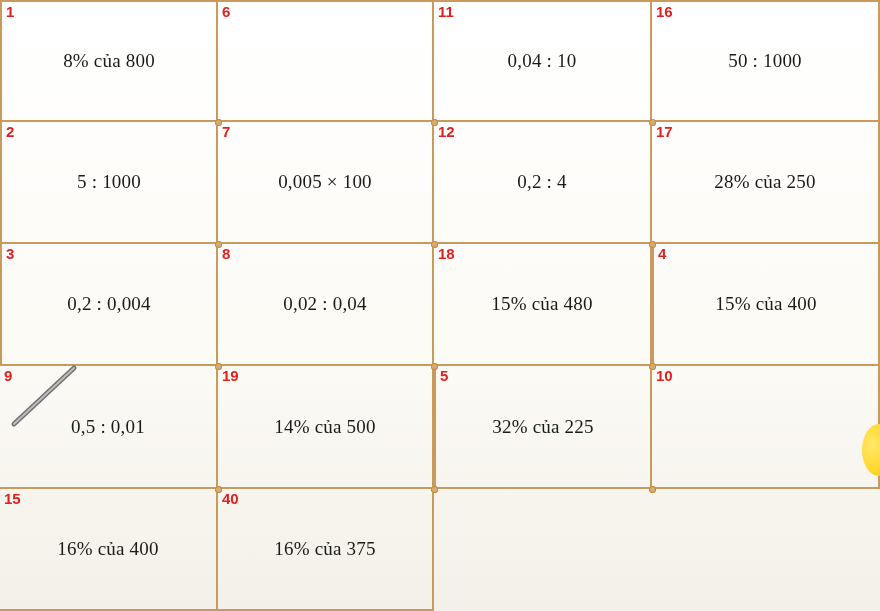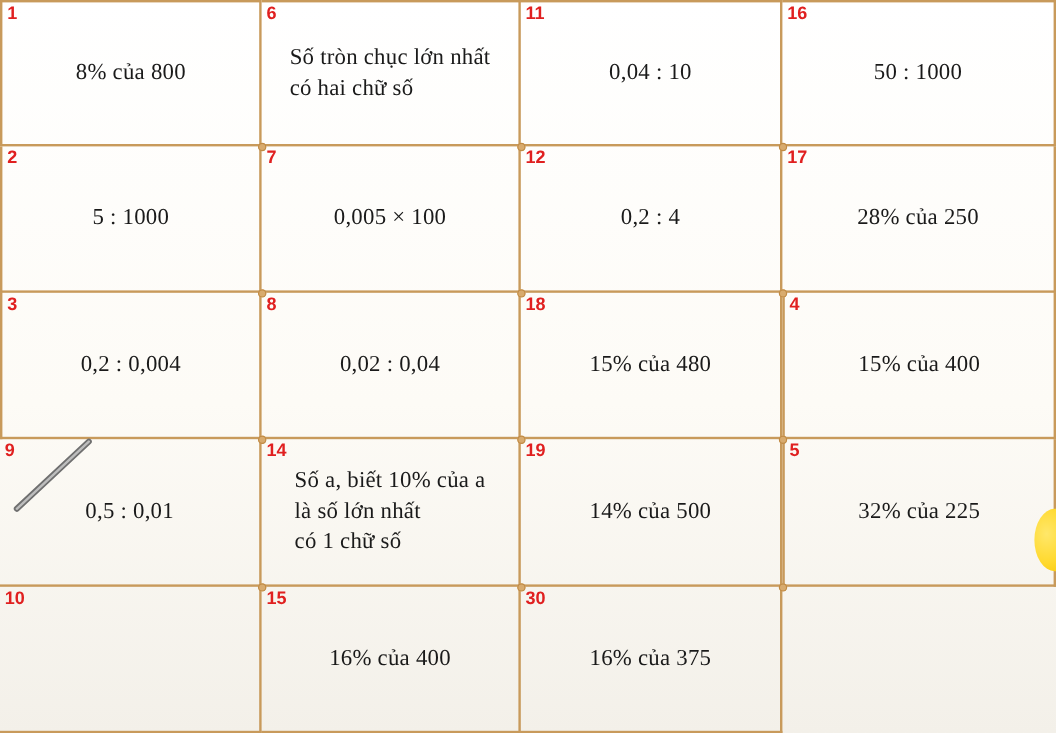--- a/index.html
+++ b/index.html
@@ -104,22 +104,20 @@
 
 <div id="board">
 
   <div class="grid" id="grid">
       <div class="cell col0 row0">
         <div class="cell-num">1</div>
         <div class="cell-text">8% của 800</div>
       </div>
       <div class="cell row0">
         <div class="cell-num">6</div>
-        <div class="cell-text left">Số tròn chục lớn nhất
-có hai chữ số</div>
       </div>
       <div class="cell row0">
         <div class="cell-num">11</div>
         <div class="cell-text">0,04 : 10</div>
       </div>
       <div class="cell row0">
         <div class="cell-num">16</div>
         <div class="cell-text">50 : 1000</div>
       </div>
       <div class="cell col0">
@@ -152,42 +150,36 @@
       </div>
       <div class="cell col0">
         <div class="cell-num">4</div>
         <div class="cell-text">15% của 400</div>
       </div>
       <div class="cell">
         <div class="cell-num">9</div>
         <div class="cell-text">0,5 : 0,01</div>
       </div>
       <div class="cell">
-        <div class="cell-num">14</div>
-        <div class="cell-text left">Số a, biết 10% của a
-là số lớn nhất
-có 1 chữ số</div>
-      </div>
-      <div class="cell">
         <div class="cell-num">19</div>
         <div class="cell-text">14% của 500</div>
       </div>
       <div class="cell col0">
         <div class="cell-num">5</div>
         <div class="cell-text">32% của 225</div>
       </div>
       <div class="cell">
         <div class="cell-num">10</div>
       </div>
       <div class="cell">
         <div class="cell-num">15</div>
         <div class="cell-text">16% của 400</div>
       </div>
       <div class="cell">
-        <div class="cell-num">30</div>
+        <div class="cell-num">40</div>
         <div class="cell-text">16% của 375</div>
       </div>
     </div>
 
   <svg class="pointer" viewBox="0 0 74 66">
     <line x1="68" y1="4" x2="8" y2="60" stroke="#6f6f6f" stroke-width="5" stroke-linecap="round"></line>
     <line x1="68" y1="4" x2="8" y2="60" stroke="#bdbdbd" stroke-width="2" stroke-linecap="round"></line>
   </svg>
 
   <div class="orb"></div>

